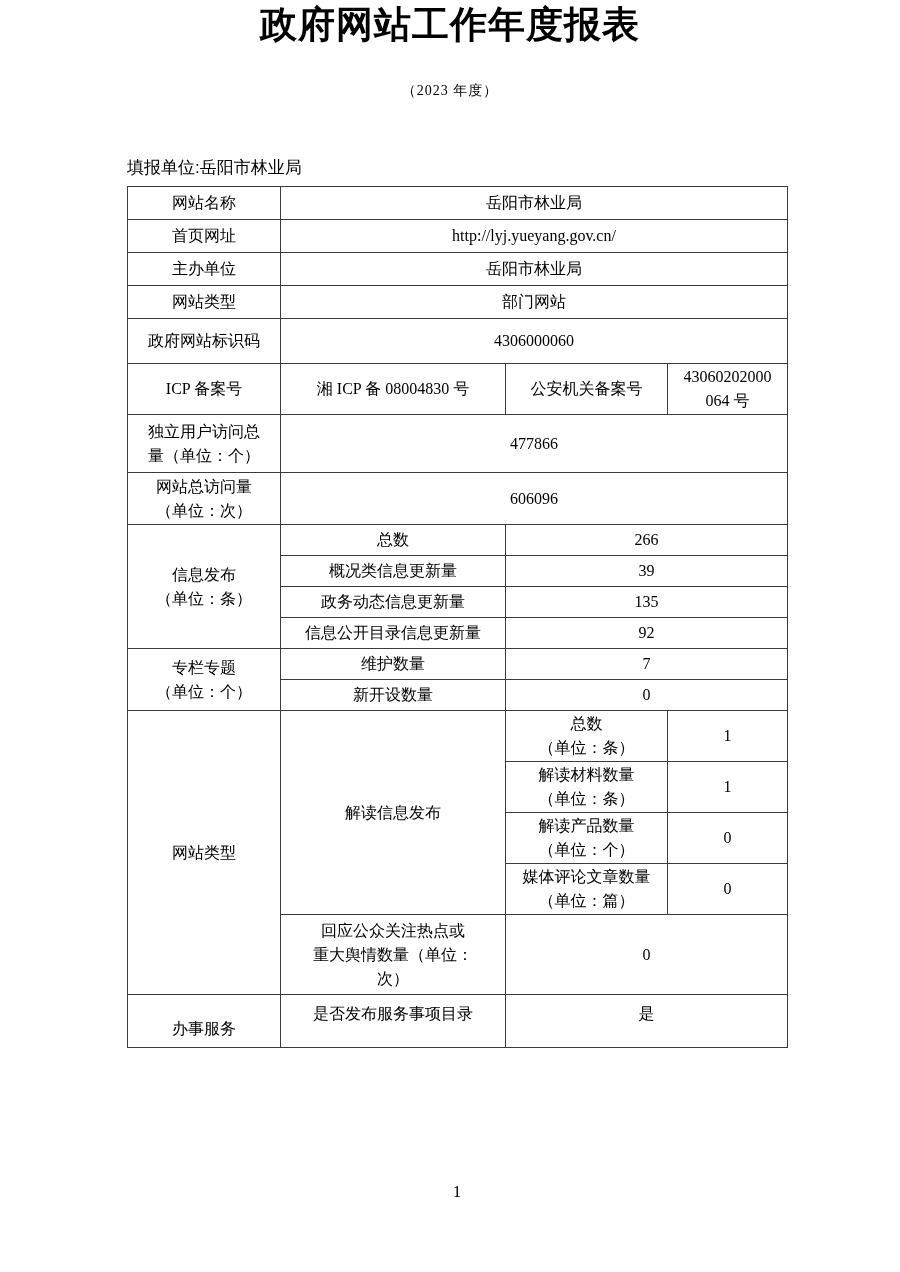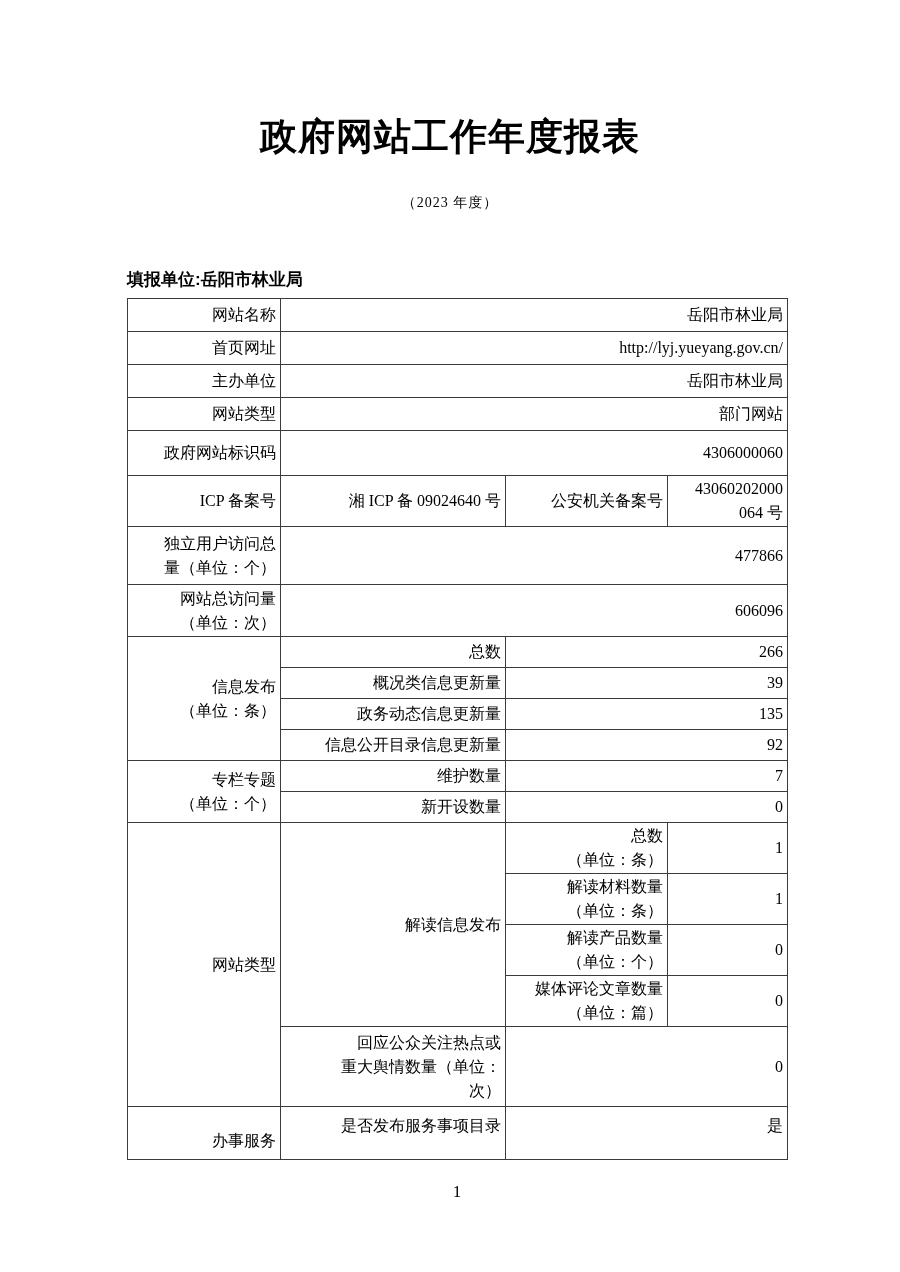--- a/index.html
+++ b/index.html
@@ -8,49 +8,48 @@
     height: 1272px;
     margin: 0 auto;
     background: #ffffff;
     position: relative;
     color: #000;
     font-family: "Liberation Serif", "DejaVu Serif", serif;
     overflow: hidden;
     box-sizing: border-box;
   }
   .doc-title {
-    padding-top: 112px;
     text-align: center;
     font-family: "Liberation Sans", "DejaVu Sans", sans-serif;
     font-weight: bold;
     font-size: 37px;
     letter-spacing: 1px;
   }
   .doc-subtitle {
     margin-top: 32px;
     text-align: center;
     font-size: 14px;
     letter-spacing: 1px;
   }
   .unit-line {
     margin: 56px 0 7px 127px;
     width: 660px;
     font-family: "Liberation Sans", "DejaVu Sans", sans-serif;
-    font-weight: bold;
+    font-weight: normal;
     font-size: 17px;
   }
   table.report {
     margin-left: 127px;
     width: 660px;
     border-collapse: collapse;
     table-layout: fixed;
   }
   table.report td {
     border: 1px solid #3b3b3b;
-    text-align: right;
+    text-align: center;
     vertical-align: middle;
     font-size: 16px;
     line-height: 1.5;
     padding: 1px 4px;
     white-space: pre-line;
     overflow: hidden;
   }
   .va-top    { vertical-align: top !important; padding-top: 7px !important; }
   .va-bottom { vertical-align: bottom !important; padding-bottom: 6px !important; }
   .page-number {
@@ -100,21 +99,21 @@
       <td colspan="3">部门网站</td>
     </tr>
 
     <tr style="height:45px">
       <td>政府网站标识码</td>
       <td colspan="3">4306000060</td>
     </tr>
 
     <tr style="height:48px">
       <td>ICP 备案号</td>
-      <td>湘 ICP 备 09024640 号</td>
+      <td>湘 ICP 备 08004830 号</td>
       <td>公安机关备案号</td>
       <td>43060202000
 064 号</td>
     </tr>
 
     <tr style="height:58px">
       <td>独立用户访问总
 量（单位：个）</td>
       <td colspan="3">477866</td>
     </tr>

